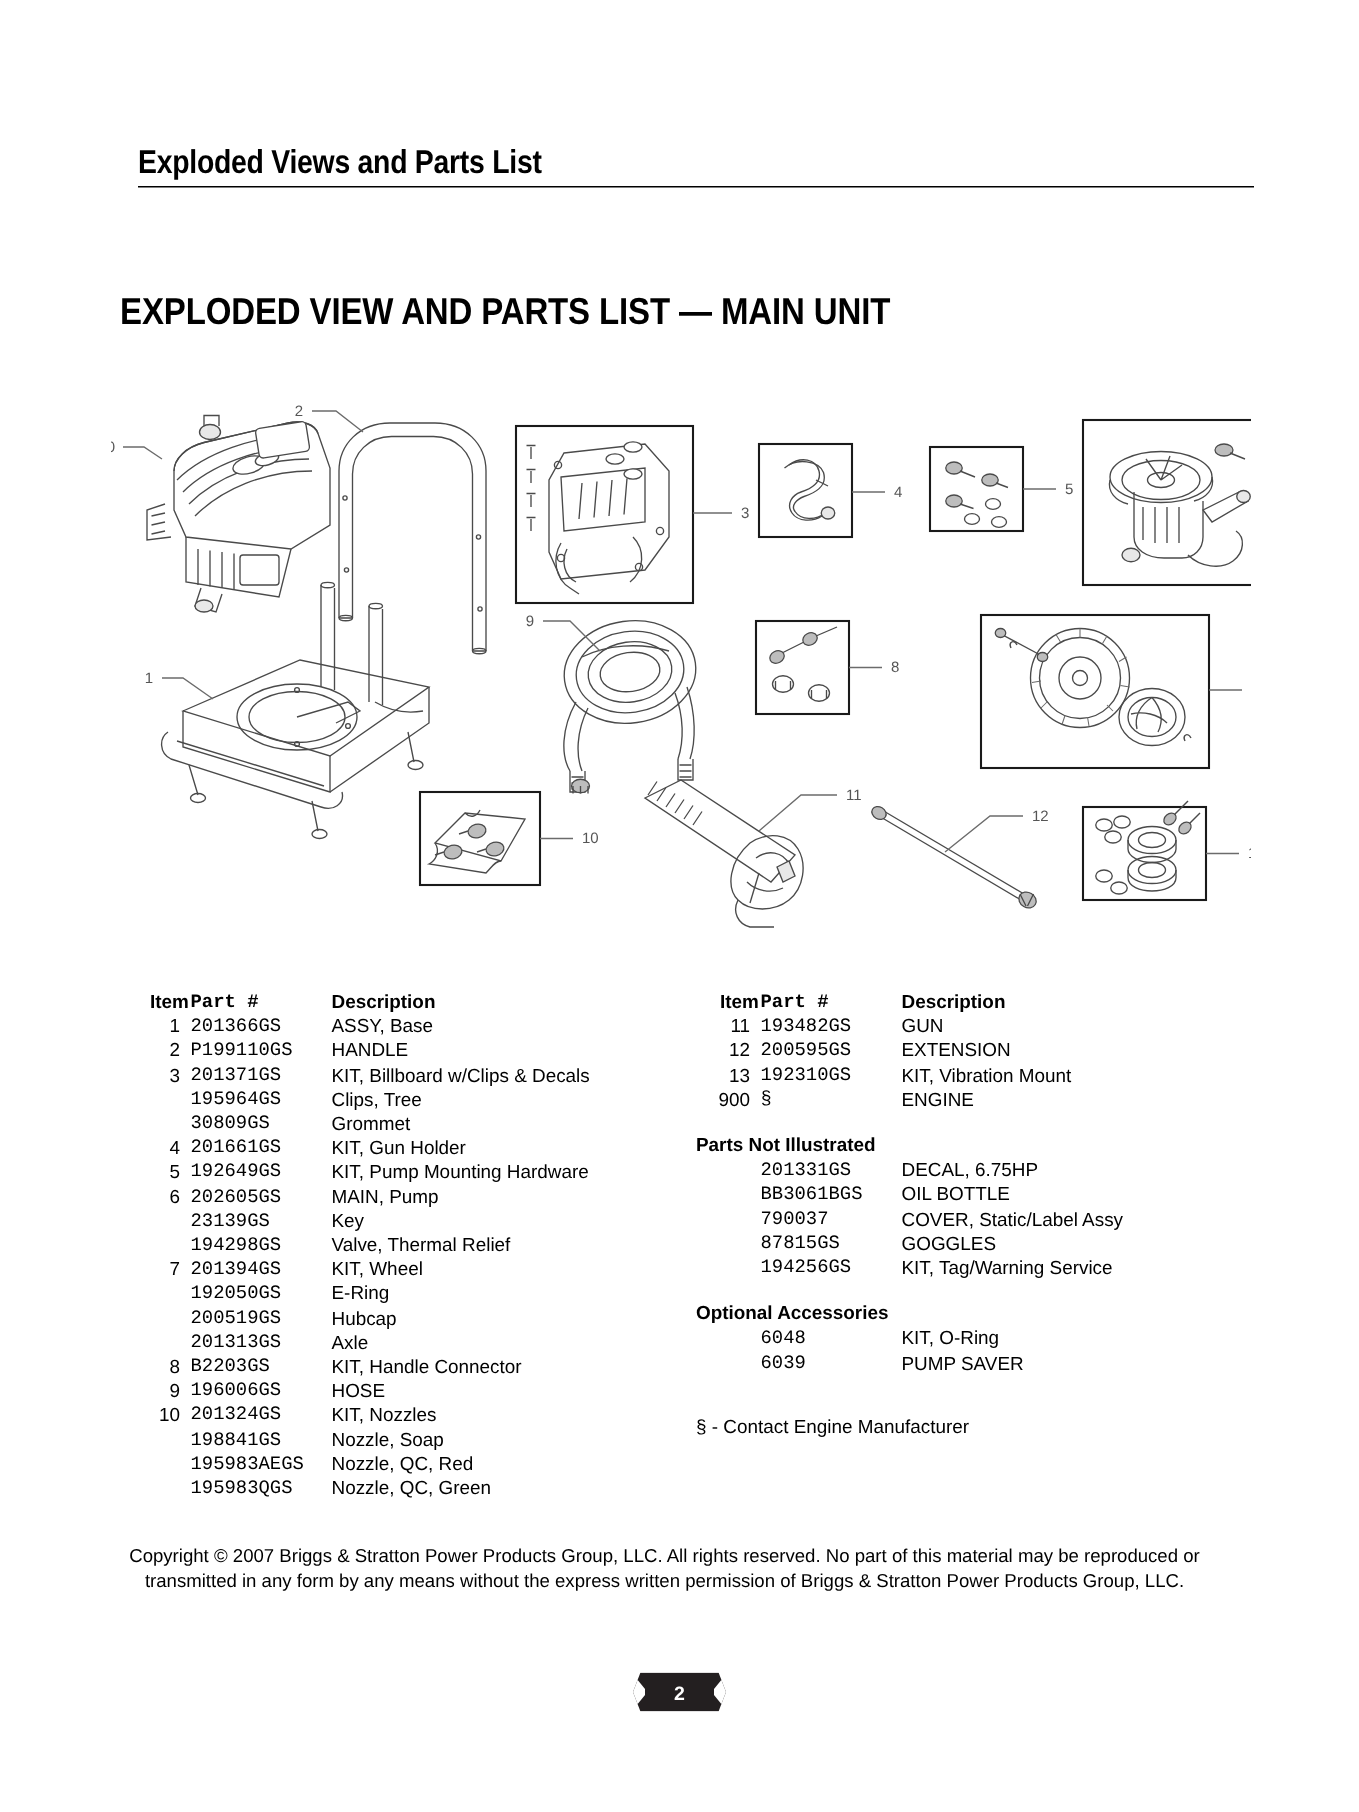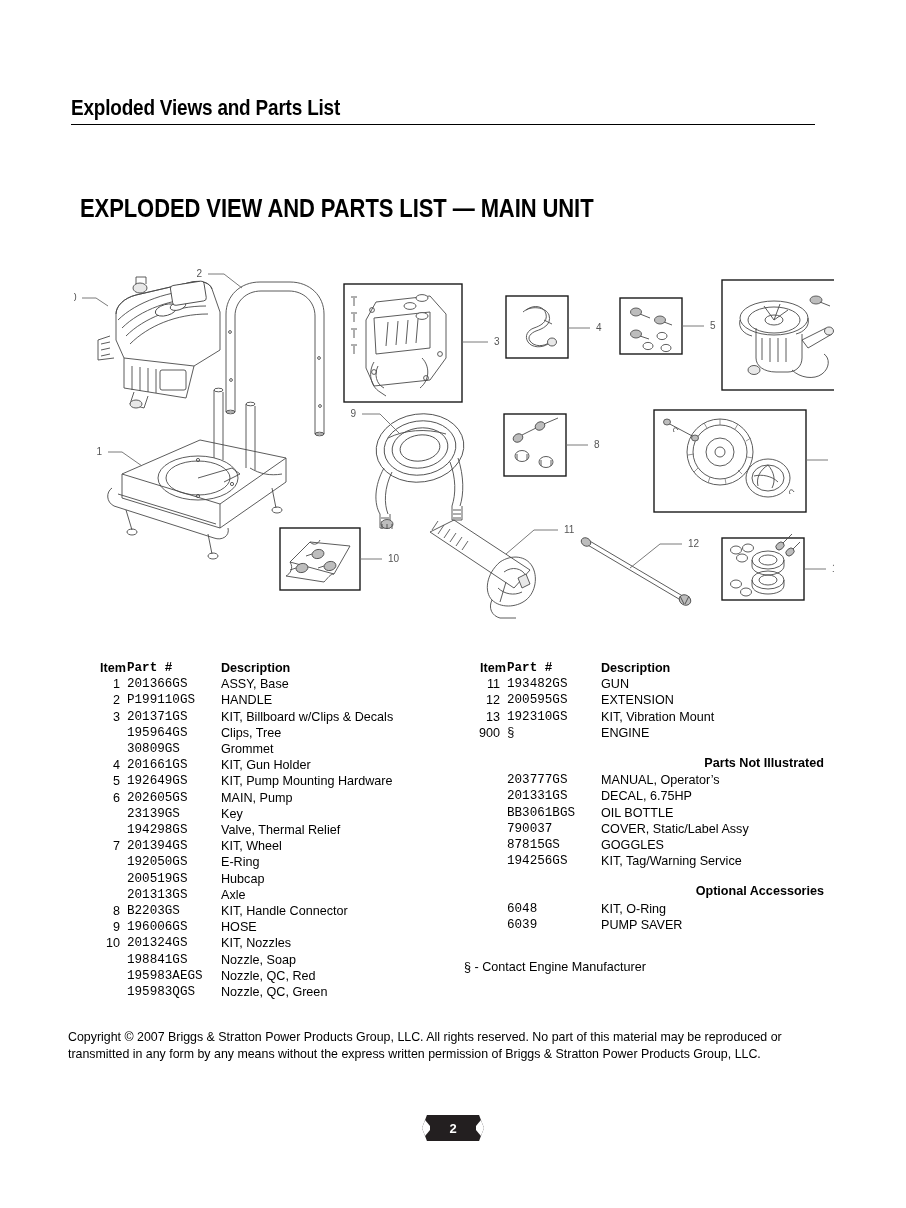--- a/index.html
+++ b/index.html
@@ -10,21 +10,21 @@
     background: #ffffff;
     font-family: "Liberation Sans", sans-serif;
     color: #000000;
     position: relative;
     overflow: hidden;
   }
 
   
   .page-header {
     position: absolute;
-    left: 71px;
+    left: 92px;
     top: 96px;
     width: 744px;
   }
   .page-header-title {
     font-size: 22px;
     font-weight: bold;
     letter-spacing: -0.2px;
     line-height: 1.1;
     transform: scaleX(0.86);
     transform-origin: left center;
@@ -76,33 +76,32 @@
   .c-part { width: 100px; flex: 0 0 100px; padding-left: 7px; font-family: Liberation Mono, monospace; }
   .c-desc { flex: 1 1 auto; padding-left: 1px; }
   .prow.head { font-weight: bold; }
   .prow.head .c-item { text-align: right; padding-left: 16px; }
 
   .subhead {
     font-weight: bold;
     margin-top: 14px;
     margin-bottom: 1px;
     white-space: nowrap;
-    text-align: right;
   }
   .footnote { margin-top: 26px; white-space: nowrap; }
 
   
   .copyright {
     position: absolute;
-    left: 68px;
+    left: 80px;
     top: 1029px;
     width: 726px;
     font-size: 12.4px;
     line-height: 17.4px;
-    text-align: left;
+    text-align: center;
   }
 
   
   .page-badge {
     position: absolute;
     left: 0;
     top: 1108px;
     width: 906px;
     height: 40px;
     display: flex;
@@ -549,25 +548,20 @@
     </div>
     <div class="prow">
       <span class="c-item">900</span>
       <span class="c-part">§</span>
       <span class="c-desc">ENGINE</span>
     </div>
 
     <div class="subhead">Parts Not Illustrated</div>
     <div class="prow">
       <span class="c-item"></span>
-      <span class="c-part">203777GS</span>
-      <span class="c-desc">MANUAL, Operator’s</span>
-    </div>
-    <div class="prow">
-      <span class="c-item"></span>
       <span class="c-part">201331GS</span>
       <span class="c-desc">DECAL, 6.75HP</span>
     </div>
     <div class="prow">
       <span class="c-item"></span>
       <span class="c-part">BB3061BGS</span>
       <span class="c-desc">OIL BOTTLE</span>
     </div>
     <div class="prow">
       <span class="c-item"></span>

